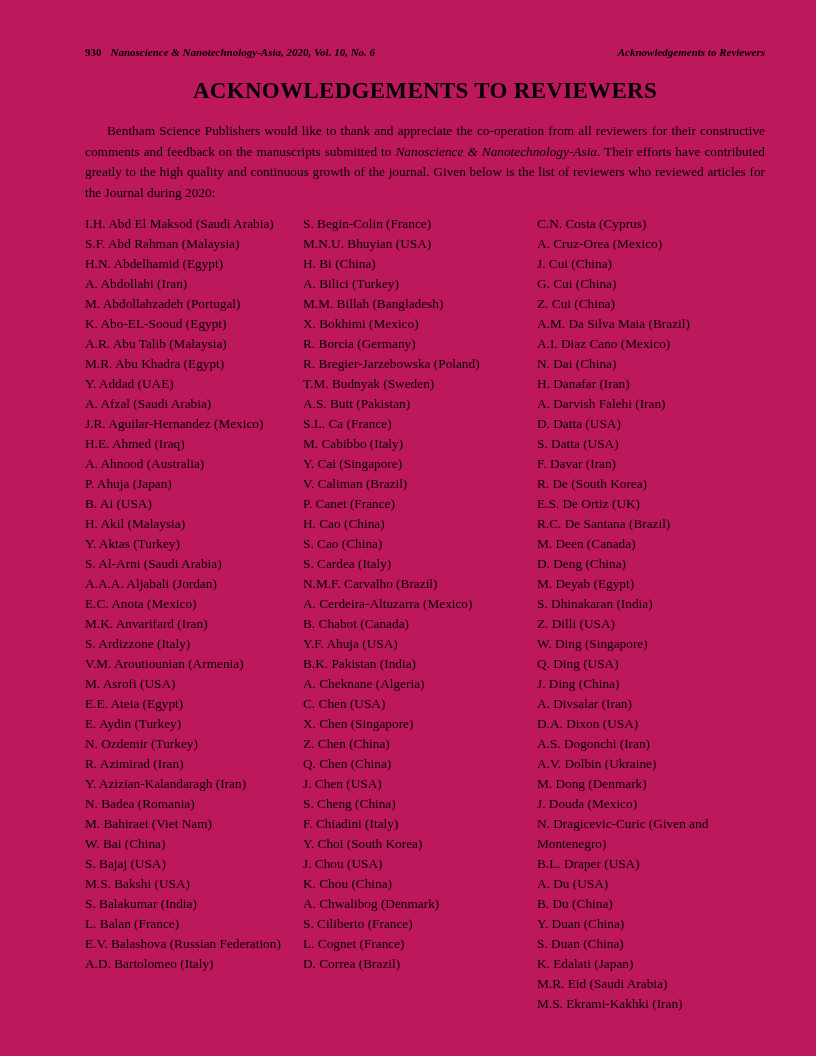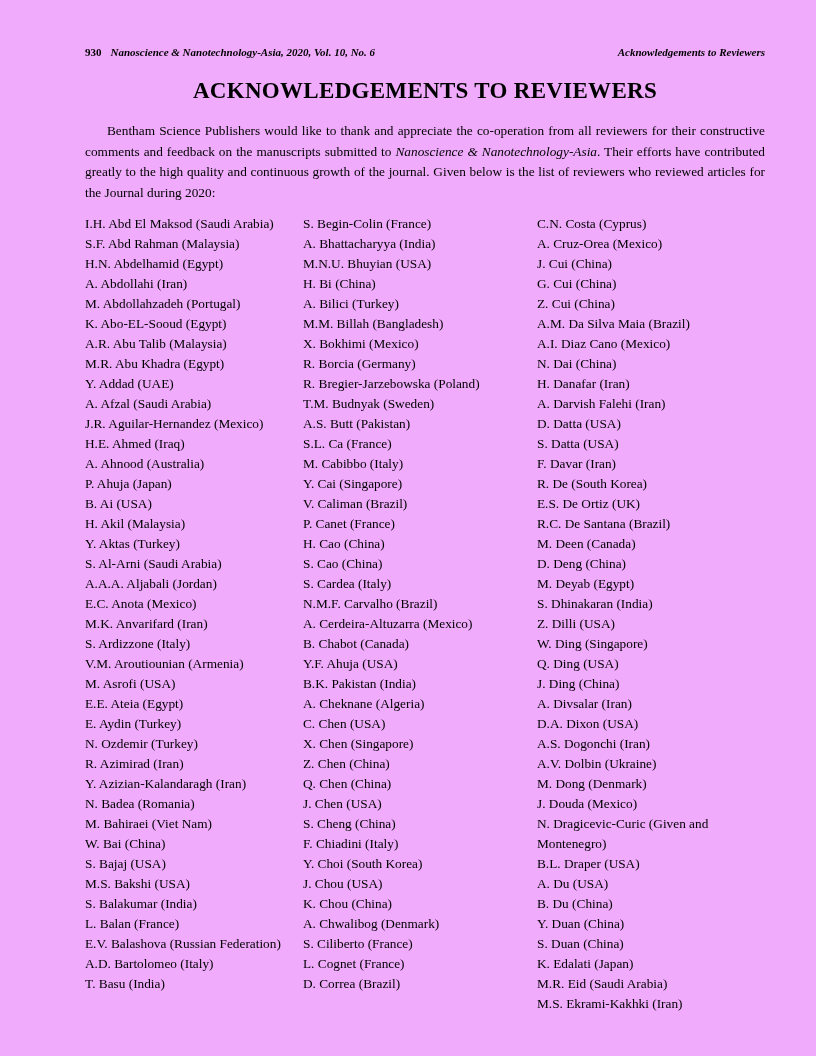--- a/index.html
+++ b/index.html
@@ -6,21 +6,21 @@
   body {
     width: 816px; height: 1056px;
     font-family: "Liberation Serif", serif;
     color: #000;
     position: relative;
     overflow: hidden;
   }
   .page {
     position: absolute; top: 0; left: 0;
     width: 816px; height: 1056px;
-    background: #f0abfc;
+    background: #be185d;
     box-sizing: border-box;
     padding: 46px 51px 0 85px;
   }
   .header {
     display: flex; justify-content: space-between; align-items: baseline;
     font-size: 11px; font-weight: bold;
   }
   .header .pagenum { font-style: normal; margin-right: 9px; }
   .header .jref { font-style: italic; }
   .header-right { font-style: italic; font-weight: bold; }
@@ -103,25 +103,23 @@
         <div class="entry">Y. Azizian-Kalandaragh (Iran)</div>
         <div class="entry">N. Badea (Romania)</div>
         <div class="entry">M. Bahiraei (Viet Nam)</div>
         <div class="entry">W. Bai (China)</div>
         <div class="entry">S. Bajaj (USA)</div>
         <div class="entry">M.S. Bakshi (USA)</div>
         <div class="entry">S. Balakumar (India)</div>
         <div class="entry">L. Balan (France)</div>
         <div class="entry">E.V. Balashova (Russian Federation)</div>
         <div class="entry">A.D. Bartolomeo (Italy)</div>
-        <div class="entry">T. Basu (India)</div>
       </div>
     <div class="col col2">
         <div class="entry">S. Begin-Colin (France)</div>
-        <div class="entry">A. Bhattacharyya (India)</div>
         <div class="entry">M.N.U. Bhuyian (USA)</div>
         <div class="entry">H. Bi (China)</div>
         <div class="entry">A. Bilici (Turkey)</div>
         <div class="entry">M.M. Billah (Bangladesh)</div>
         <div class="entry">X. Bokhimi (Mexico)</div>
         <div class="entry">R. Borcia (Germany)</div>
         <div class="entry">R. Bregier-Jarzebowska (Poland)</div>
         <div class="entry">T.M. Budnyak (Sweden)</div>
         <div class="entry">A.S. Butt (Pakistan)</div>
         <div class="entry">S.L. Ca (France)</div>

